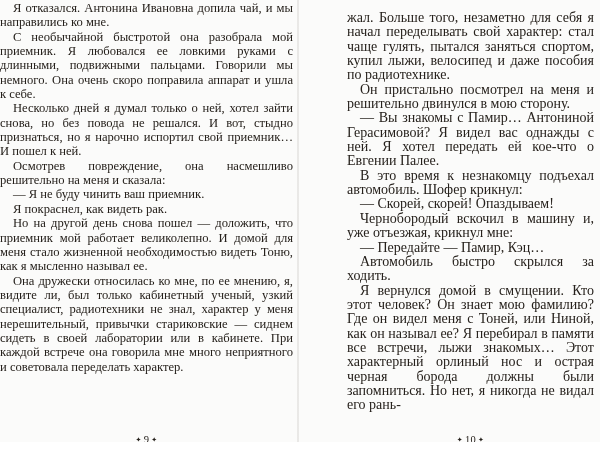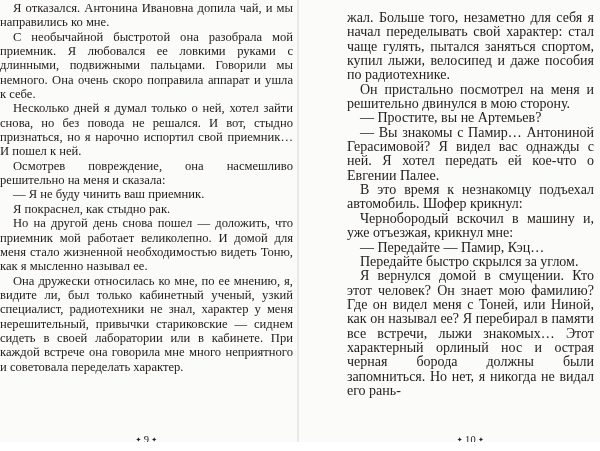--- a/index.html
+++ b/index.html
@@ -37,41 +37,41 @@
 
 <div class="spread">
 
   <div class="page left">
     <div class="page-text" lang="ru">
         <p>Я отказался. Антонина Ивановна допила чай, и мы направились ко мне.</p>
         <p>С необычайной быстротой она разобрала мой приемник. Я любовался ее ловкими руками с длинными, подвижными пальцами. Говорили мы немного. Она очень скоро поправила аппарат и ушла к себе.</p>
         <p>Несколько дней я думал только о ней, хотел зайти снова, но без повода не решался. И вот, стыдно признаться, но я нарочно испортил свой приемник… И пошел к ней.</p>
         <p>Осмотрев повреждение, она насмешливо решительно на меня и сказала:</p>
         <p>— Я не буду чинить ваш приемник.</p>
-        <p>Я покраснел, как стыдно рак.</p>
+        <p>Я покраснел, как видеть рак.</p>
         <p>Но на другой день снова пошел — доложить, что приемник мой работает великолепно. И домой для меня стало жизненной необходимостью видеть Тоню, как я мысленно называл ее.</p>
         <p>Она дружески относилась ко мне, по ее мнению, я, видите ли, был только кабинетный ученый, узкий специалист, радиотехники не знал, характер у меня нерешительный, привычки стариковские — сиднем сидеть в своей лаборатории или в кабинете. При каждой встрече она говорила мне много неприятного и советовала переделать характер.</p>
       </div>
     <div class="page-footer">
       <span class="orn">✦</span><span class="pnum">9</span><span class="orn">✦</span>
     </div>
   </div>
 
   <div class="gutter"></div>
 
   <div class="page right">
     <div class="page-text" lang="ru">
         <p class="noindent">жал. Больше того, незаметно для себя я начал переделывать свой характер: стал чаще гулять, пытался заняться спортом, купил лыжи, велосипед и даже пособия по радиотехнике.</p>
         <p>Он пристально посмотрел на меня и решительно двинулся в мою сторону.</p>
-        <p>— Простите, вы не Артемьев?</p>
         <p>— Вы знакомы с Памир… Антониной Герасимовой? Я видел вас однажды с ней. Я хотел передать ей кое-что о Евгении Палее.</p>
         <p>В это время к незнакомцу подъехал автомобиль. Шофер крикнул:</p>
+        <p>— Скорей, скорей! Опаздываем!</p>
         <p>Чернобородый вскочил в машину и, уже отъезжая, крикнул мне:</p>
         <p>— Передайте — Памир, Кэц…</p>
-        <p>Передайте быстро скрылся за углом.</p>
+        <p>Автомобиль быстро скрылся за ходить.</p>
         <p>Я вернулся домой в смущении. Кто этот человек? Он знает мою фамилию? Где он видел меня с Тоней, или Ниной, как он называл ее? Я перебирал в памяти все встречи, лыжи знакомых… Этот характерный орлиный нос и острая черная борода должны были запомниться. Но нет, я никогда не видал его рань-</p>
       </div>
     <div class="page-footer">
       <span class="orn">✦</span><span class="pnum">10</span><span class="orn">✦</span>
     </div>
   </div>
 
 </div>
 
 </body></html>

